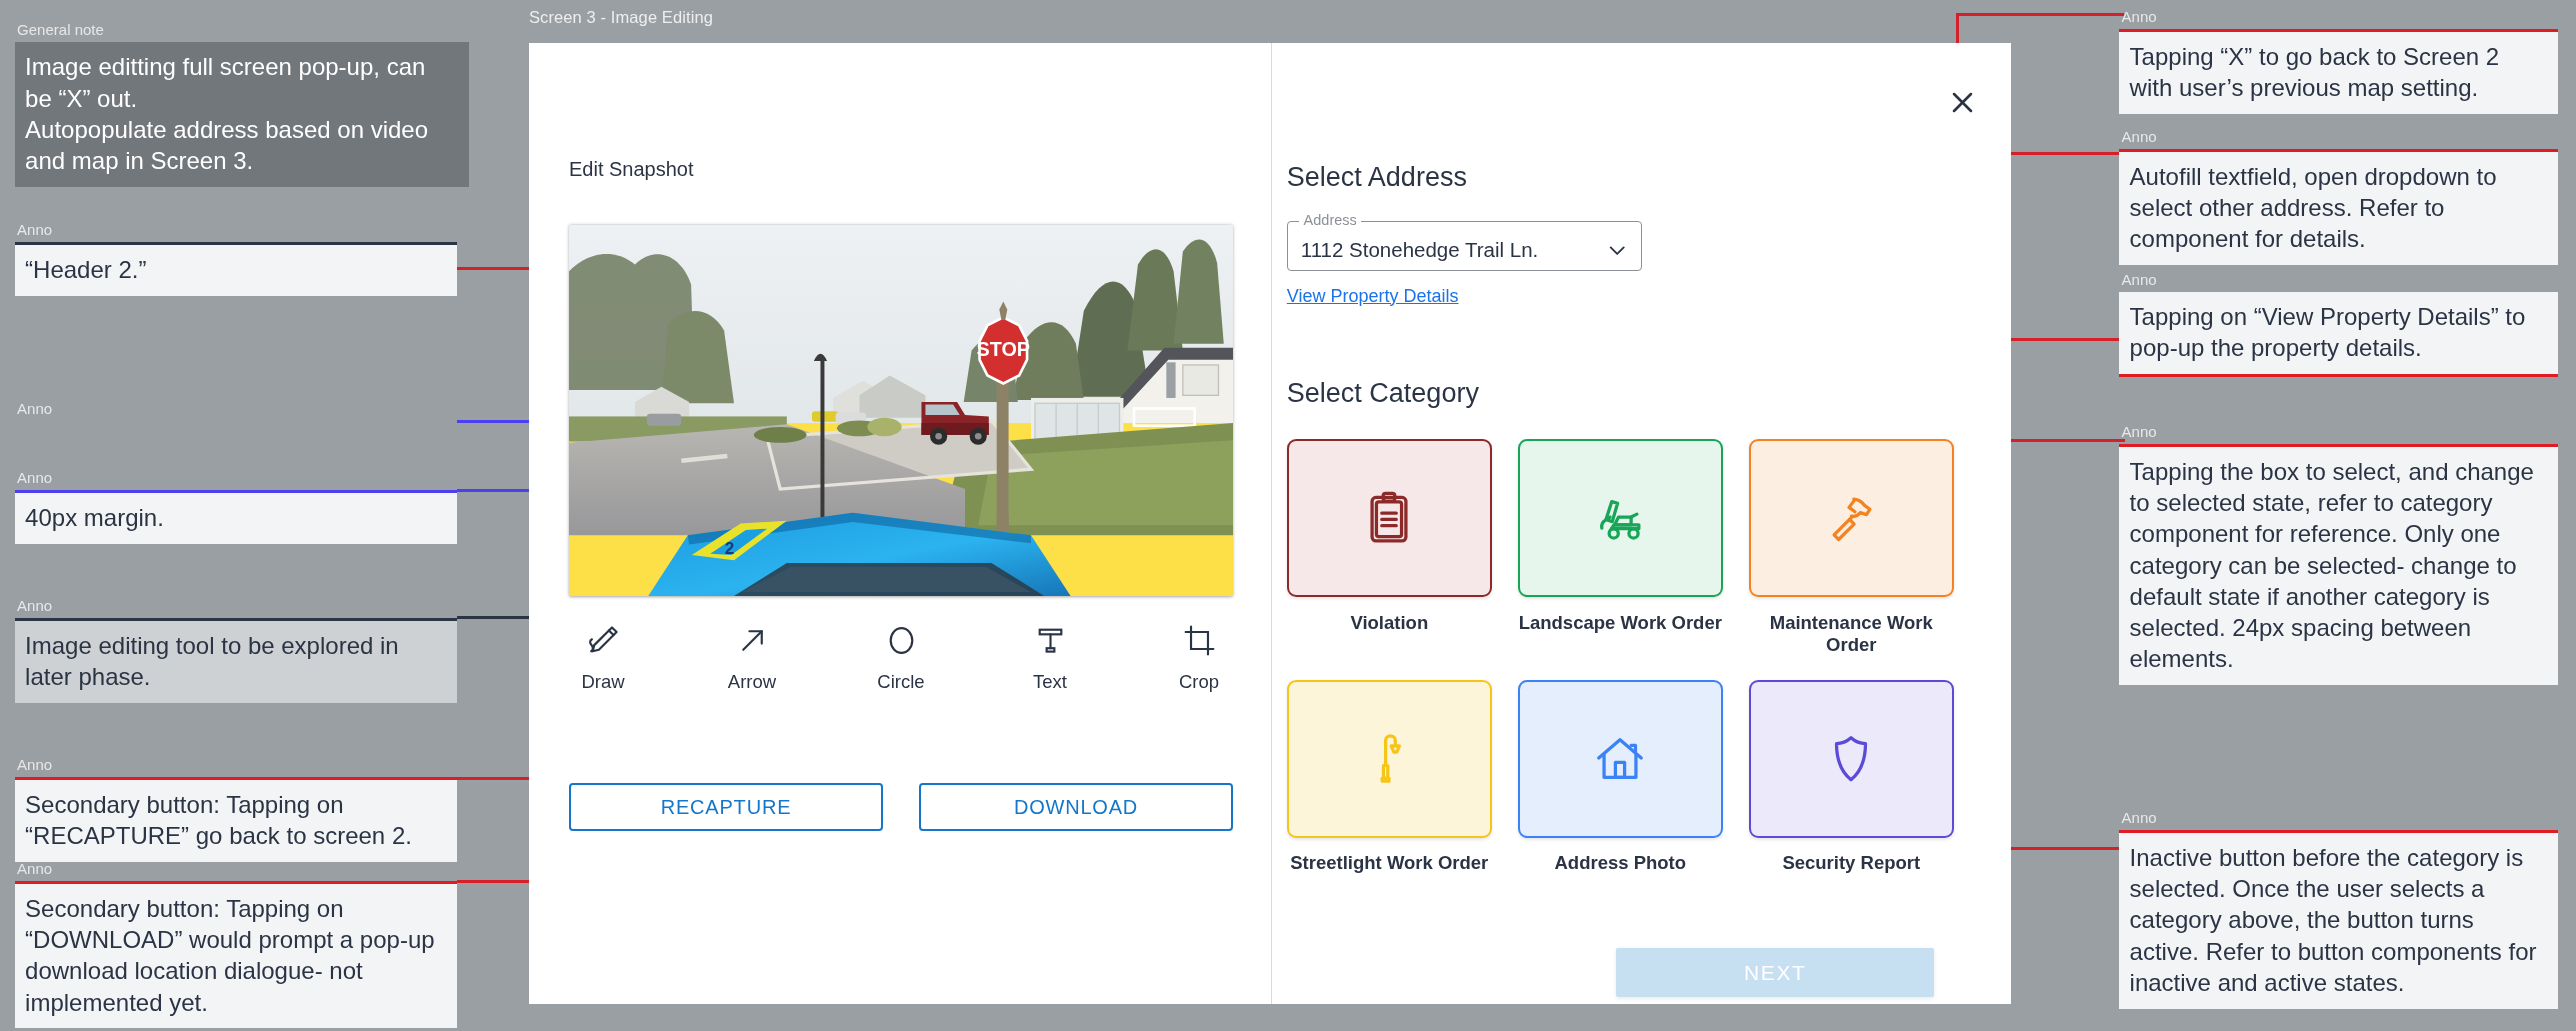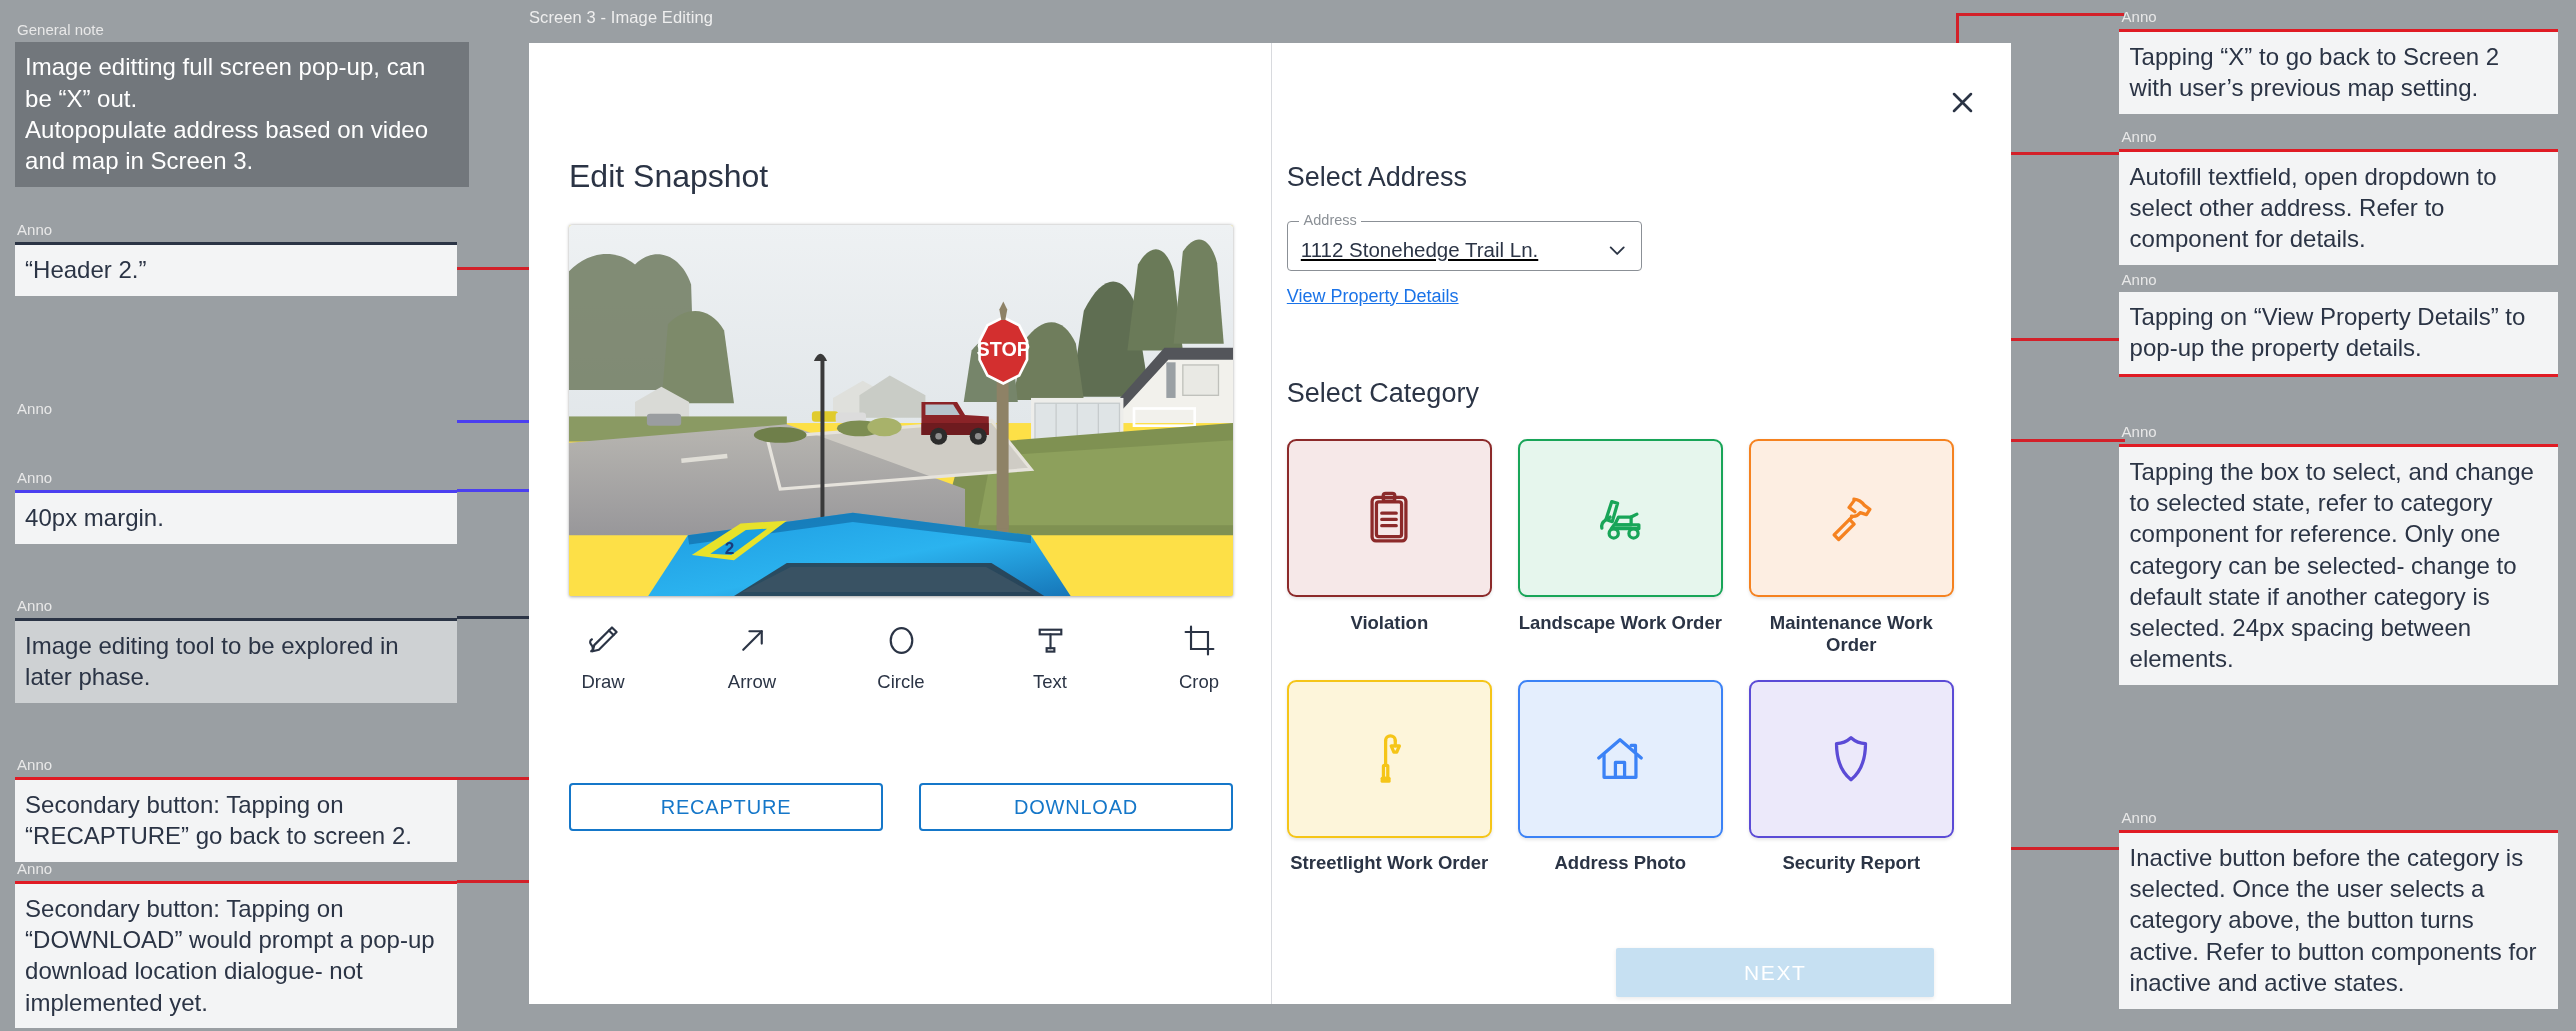--- a/index.html
+++ b/index.html
@@ -57,21 +57,21 @@
     width: 1482px; height: 961px; background: #ffffff;
     display: flex;
   }
   .panel-left { width: 742px; position: relative; }
   .panel-divider { width: 1.3px; background: #d8dade; }
   .panel-right { flex: 1; position: relative; }
 
   
   .edit-title {
     position: absolute; left: 40px; top: 115px;
-    font-size: 32px; color: #2b3445; font-weight: 400;
+    font-size: 20px; color: #2b3445; font-weight: 400;
   }
   .snapshot {
     position: absolute; left: 40px; top: 182px;
     width: 664px; height: 371px;
     border-radius: 2.6px; overflow: hidden;
     box-shadow: 0 0.7px 3.3px rgba(0,0,0,.35);
     background: #fde047;
   }
   .snapshot svg { display: block; width: 100%; height: 100%; }
 
@@ -98,21 +98,21 @@
   
   .sec-title {
     font-size: 27px; color: #2b3445;
   }
   .select-address { position: absolute; left: 14.5px; top: 119px; }
   .field {
     position: relative; margin-top: 28px;
     width: 355px; height: 50px;
     border: 1.3px solid #8b9096; border-radius: 4px;
     background: #fff; display: flex; align-items: center;
-    padding: 8px 12px 0 13px; cursor: pointer; text-decoration: underline;
+    padding: 8px 12px 0 13px; cursor: pointer;
   }
   .field-legend {
     position: absolute; top: -10px; left: 11.2px;
     background: #fff; padding: 0 4.6px;
     font-size: 14.5px; color: #8b9096;
   }
   .field-value { font-size: 20.5px; color: #2b3445; flex: 1; }
   .field-chevron { width: 22.4px; height: 22.4px; }
   .link {
     display: inline-block; margin-top: 14.5px;

